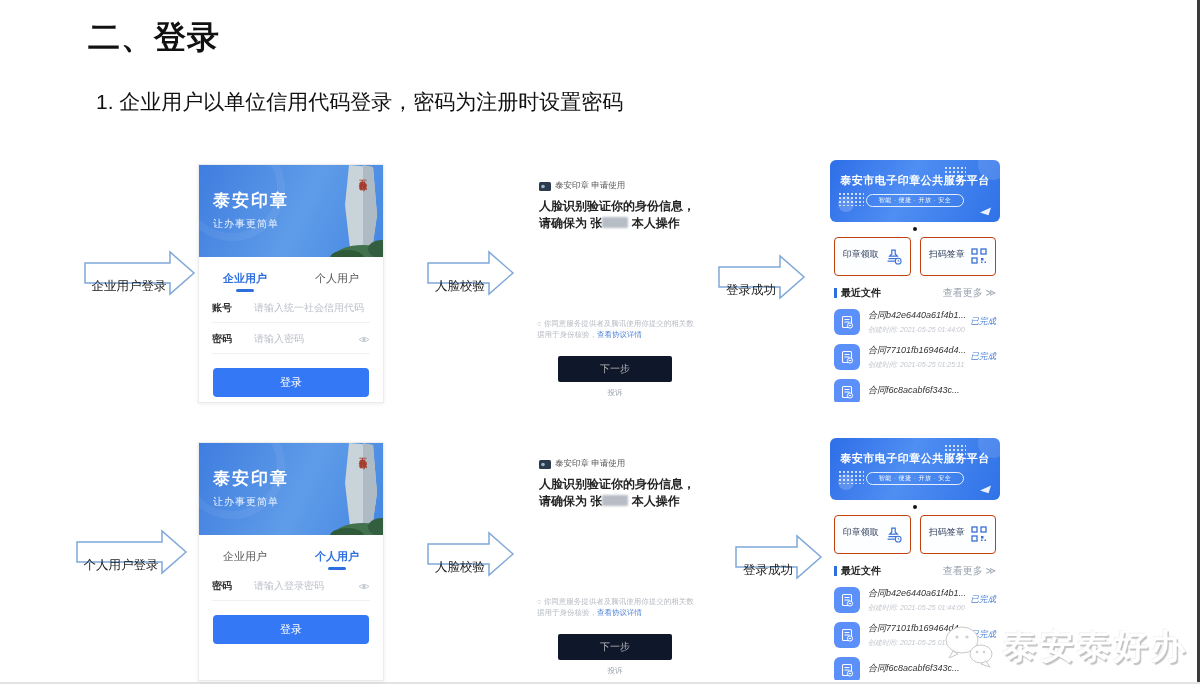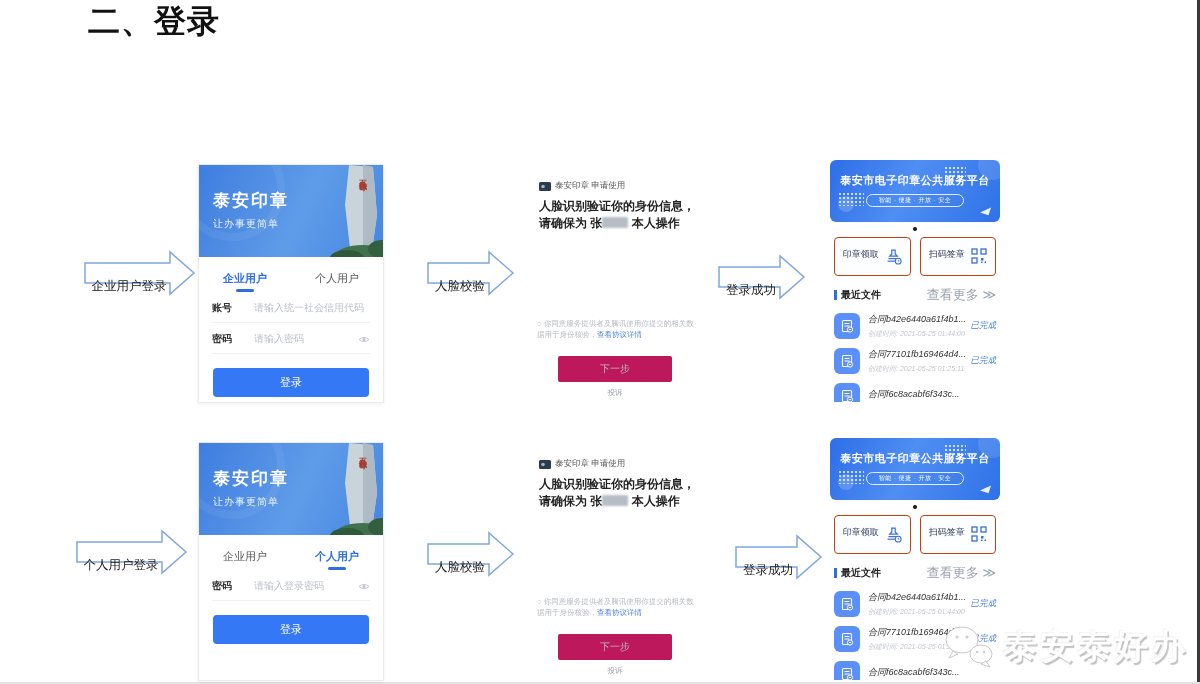--- a/index.html
+++ b/index.html
@@ -4,21 +4,21 @@
 <style>
   html,body{margin:0;padding:0;}
   body{
     width:1200px;height:684px;position:relative;overflow:hidden;
     background:#ffffff;font-family:"Liberation Sans","DejaVu Sans",sans-serif;color:#111;
   }
   .right-edge{position:absolute;right:0;top:0;width:3px;height:100%;background:#3a3a3a;}
   .bottom-edge{position:absolute;left:0;bottom:0;width:100%;height:2px;background:#e3e3e3;}
 
   
-  .slide-title{position:absolute;left:88px;top:0;font-size:32px;font-weight:bold;letter-spacing:1px;}
+  .slide-title{position:absolute;left:88px;top:16px;font-size:32px;font-weight:bold;letter-spacing:1px;}
   .instructions{position:absolute;left:96px;top:86px;font-size:21px;line-height:31px;}
   .instr-line{white-space:nowrap;}
 
   
   .flow-arrow{position:absolute;height:46px;}
   .flow-arrow svg{position:absolute;left:0;top:0;}
   .flow-arrow .arrow-label{position:absolute;top:28px;font-size:12.5px;color:#222;text-align:center;white-space:nowrap;}
   .arrow-wide{width:112px;}
   .arrow-wide .arrow-label{left:4px;width:82px;}
   .arrow-narrow{width:88px;}
@@ -56,21 +56,21 @@
 
   
   .face-phone{width:190px;height:240px;}
   .p-face-1{left:520px;top:162px;}
   .p-face-2{left:520px;top:440px;}
   .fv-app{position:absolute;left:19px;top:18px;display:flex;align-items:center;gap:4px;font-size:8.5px;color:#555;}
   .fv-heading{position:absolute;left:19px;top:36px;font-size:12px;font-weight:bold;color:#222;line-height:17px;}
   .redact{display:inline-block;width:26px;height:11px;background:#b7bdc5;border-radius:1px;vertical-align:-1px;filter:blur(1px);}
   .fv-agree{position:absolute;left:17px;top:156px;width:158px;font-size:7.5px;color:#b7bbc2;line-height:11px;}
   .fv-agree .agree-link{color:#4a7fd4;}
-  .fv-next{position:absolute;left:38px;top:194px;width:114px;background:#be185d;color:#b9b9b9;text-align:center;font-size:10px;padding:6px 0;border-radius:2px;}
+  .fv-next{position:absolute;left:38px;top:194px;width:114px;background:#0f172a;color:#b9b9b9;text-align:center;font-size:10px;padding:6px 0;border-radius:2px;}
   .fv-footer{position:absolute;left:0;top:226px;width:100%;text-align:center;font-size:7.5px;color:#9aa0a8;}
 
   
   .home-phone{width:178px;height:244px;overflow:hidden;}
   .p-home-1{left:826px;top:158px;}
   .p-home-2{left:826px;top:436px;}
   .banner{position:relative;margin:2px 4px 0;height:62px;border-radius:6px;color:#fff;overflow:hidden;
     background:linear-gradient(115deg,#2e6ee8 0%,#4f8ef2 45%,#2f72e8 100%);}
   .banner::before{content:'';position:absolute;left:8px;bottom:16px;width:26px;height:14px;
     background-image:radial-gradient(rgba(255,255,255,.75) 1px,transparent 1px);background-size:4px 4px;}
@@ -80,41 +80,42 @@
   .banner .bubble2{position:absolute;right:-8px;top:-10px;width:30px;height:30px;border-radius:50%;background:rgba(255,255,255,.12);}
   .banner-title{text-align:center;margin-top:13px;font-size:11px;font-weight:bold;letter-spacing:.5px;white-space:nowrap;}
   .banner-pill{margin:6px auto 0;width:96px;border:1px solid rgba(255,255,255,.85);border-radius:8px;font-size:6px;text-align:center;padding:1px 0;letter-spacing:.5px;}
   .banner .plane{position:absolute;right:10px;bottom:8px;width:0;height:0;border-left:9px solid transparent;border-bottom:8px solid rgba(255,255,255,.9);transform:rotate(18deg);}
   .page-dot{width:4px;height:4px;border-radius:50%;background:#151515;margin:5px auto 0;}
   .cards{display:flex;gap:9px;margin:6px 8px 0;}
   .hcard{flex:1;display:flex;align-items:flex-start;justify-content:center;gap:6px;border:1px solid #c2410c;border-radius:4px;background:#fdfeff;padding:10px 0;font-size:9px;color:#33415e;}
   .recent-head{display:flex;align-items:center;margin:10px 8px 0;}
   .recent-bar{width:3px;height:10px;background:#2e6fe0;margin-right:4px;}
   .recent-title{flex:1;font-size:10px;font-weight:bold;color:#222;}
-  .view-more{font-size:13px;color:#9aa3b0;margin-left:40px;}
+  .view-more{font-size:10px;color:#9aa3b0;margin-left:40px;}
   .file-item{display:flex;align-items:center;margin:9px 8px 0;font-style:italic;}
   .file-icon{flex:none;width:26px;height:26px;border-radius:6px;background:#5b8ff9;display:flex;align-items:center;justify-content:center;}
   .file-main{flex:1;margin-left:8px;min-width:0;}
   .file-name{font-size:9px;color:#333;white-space:nowrap;overflow:hidden;}
   .file-time{font-size:7px;color:#c3c7ce;margin-top:3px;white-space:nowrap;}
   .file-status{font-size:8.5px;color:#4a7fd4;margin-left:4px;flex:none;}
 
   
   .watermark{position:absolute;right:12px;bottom:14px;display:flex;align-items:center;gap:8px;z-index:5;}
   .wm-text{font-size:34px;font-weight:bold;letter-spacing:3px;color:#ffffff;
     text-shadow:1.5px 1.5px 1px #c2c2c2, -1px -1px 1px #f2f2f2;}
 </style>
 </head>
 <body>
 
 <div class="right-edge"></div>
 <div class="bottom-edge"></div>
 
 <div class="slide-title">二、登录</div>
 <div class="instructions">
+  <div class="instr-line">1.  企业用户以单位信用代码登录，密码为注册时设置密码</div>
 </div>
 
 <div class="flow-arrow arrow-wide arrow-1a">
   <svg width="112" height="46" viewBox="0 0 112 46">
     <polygon points="1,13 86,13 86,2 110,23 86,44 86,33 1,33" fill="#ffffff" stroke="#7fa8d9" stroke-width="1.5"></polygon>
   </svg>
   <span class="arrow-label">企业用户登录</span>
 </div>
 
 <div class="phone login-phone p-login-1">

